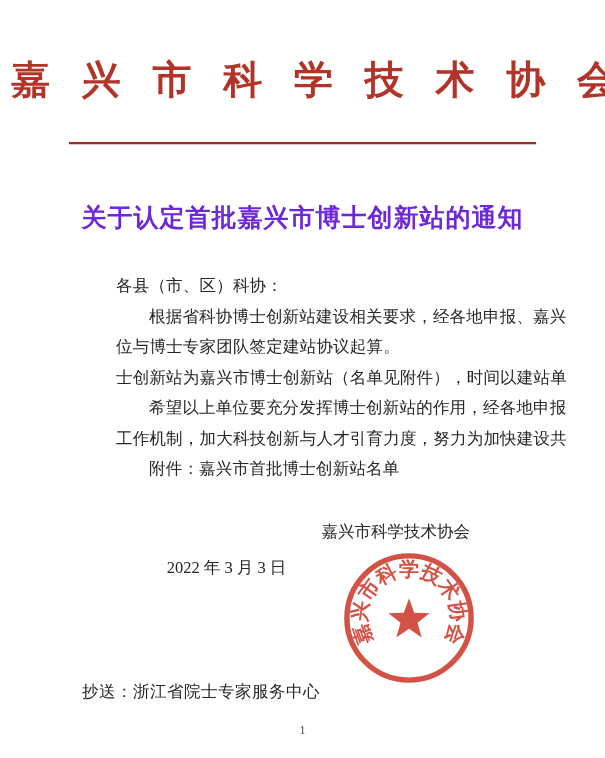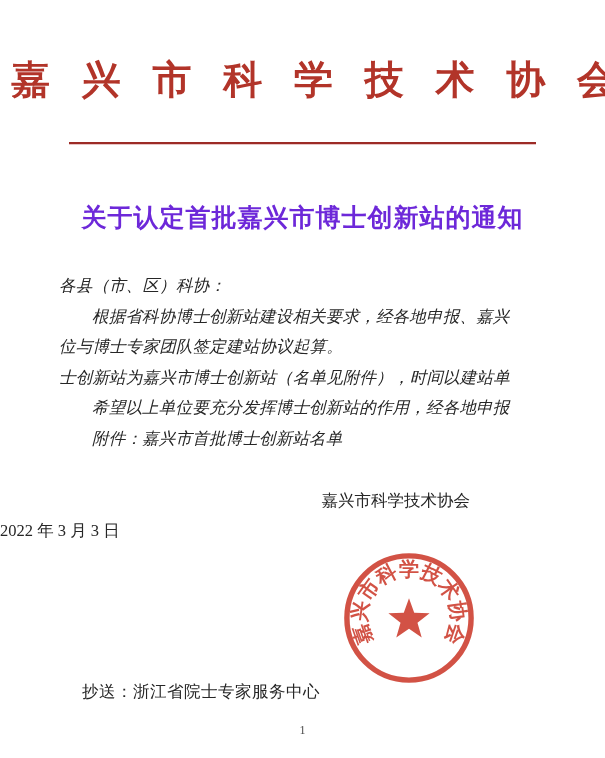--- a/index.html
+++ b/index.html
@@ -45,25 +45,24 @@
     text-align:center;
     font-size:25px;
     font-weight:bold;
     color:#6d28d9;
     white-space:nowrap;
     letter-spacing:1px;
   }
   
   .body-block{
     margin-top:37px;
-    margin-left:59px;
+    margin-left:116px;
     margin-right:70px;
     font-size:16.5px;
     color:var(--ink);
-    font-style:italic;
   }
   .body-line{
     line-height:30.5px;
     white-space:nowrap;
     letter-spacing:0.2px;
   }
   .body-line.indent{text-indent:2em;}
   .attachment-line{
     margin-top:19px;
     line-height:30.5px;
@@ -77,21 +76,22 @@
     margin-top:32px;
     font-size:16.5px;
   }
   .signature-line{
     text-align:right;
     padding-right:135px;
     line-height:30px;
     white-space:nowrap;
   }
   .date-line{
-    text-align:left;
+    margin-top:6px;
+    text-align:center;
     padding-right:152px;
     line-height:30px;
     white-space:nowrap;
   }
   
   .seal{
     position:absolute;
     left:340px;
     top:549px;
     width:138px;
@@ -129,20 +129,21 @@
 
   <div class="doc-title">关于认定首批嘉兴市博士创新站的通知</div>
 
   <div class="body-block">
 
   <div class="body-line">各县（市、区）科协：</div>
       <div class="body-line indent">根据省科协博士创新站建设相关要求，经各地申报、嘉兴</div>
       <div class="body-line">位与博士专家团队签定建站协议起算。</div>
       <div class="body-line">士创新站为嘉兴市博士创新站（名单见附件），时间以建站单</div>
       <div class="body-line indent">希望以上单位要充分发挥博士创新站的作用，经各地申报</div>
+      <div class="body-line">工作机制，加大科技创新与人才引育力度，努力为加快建设共</div>
     </div>
 
   <div class="body-block attachment-line" style="margin-top:0;">附件：嘉兴市首批博士创新站名单</div>
 
   <div class="closing">
     <div class="signature-line">嘉兴市科学技术协会</div>
     <div class="date-line">2022 年 3 月 3 日</div>
   </div>
 
   <svg class="seal" viewBox="0 0 140 140">

